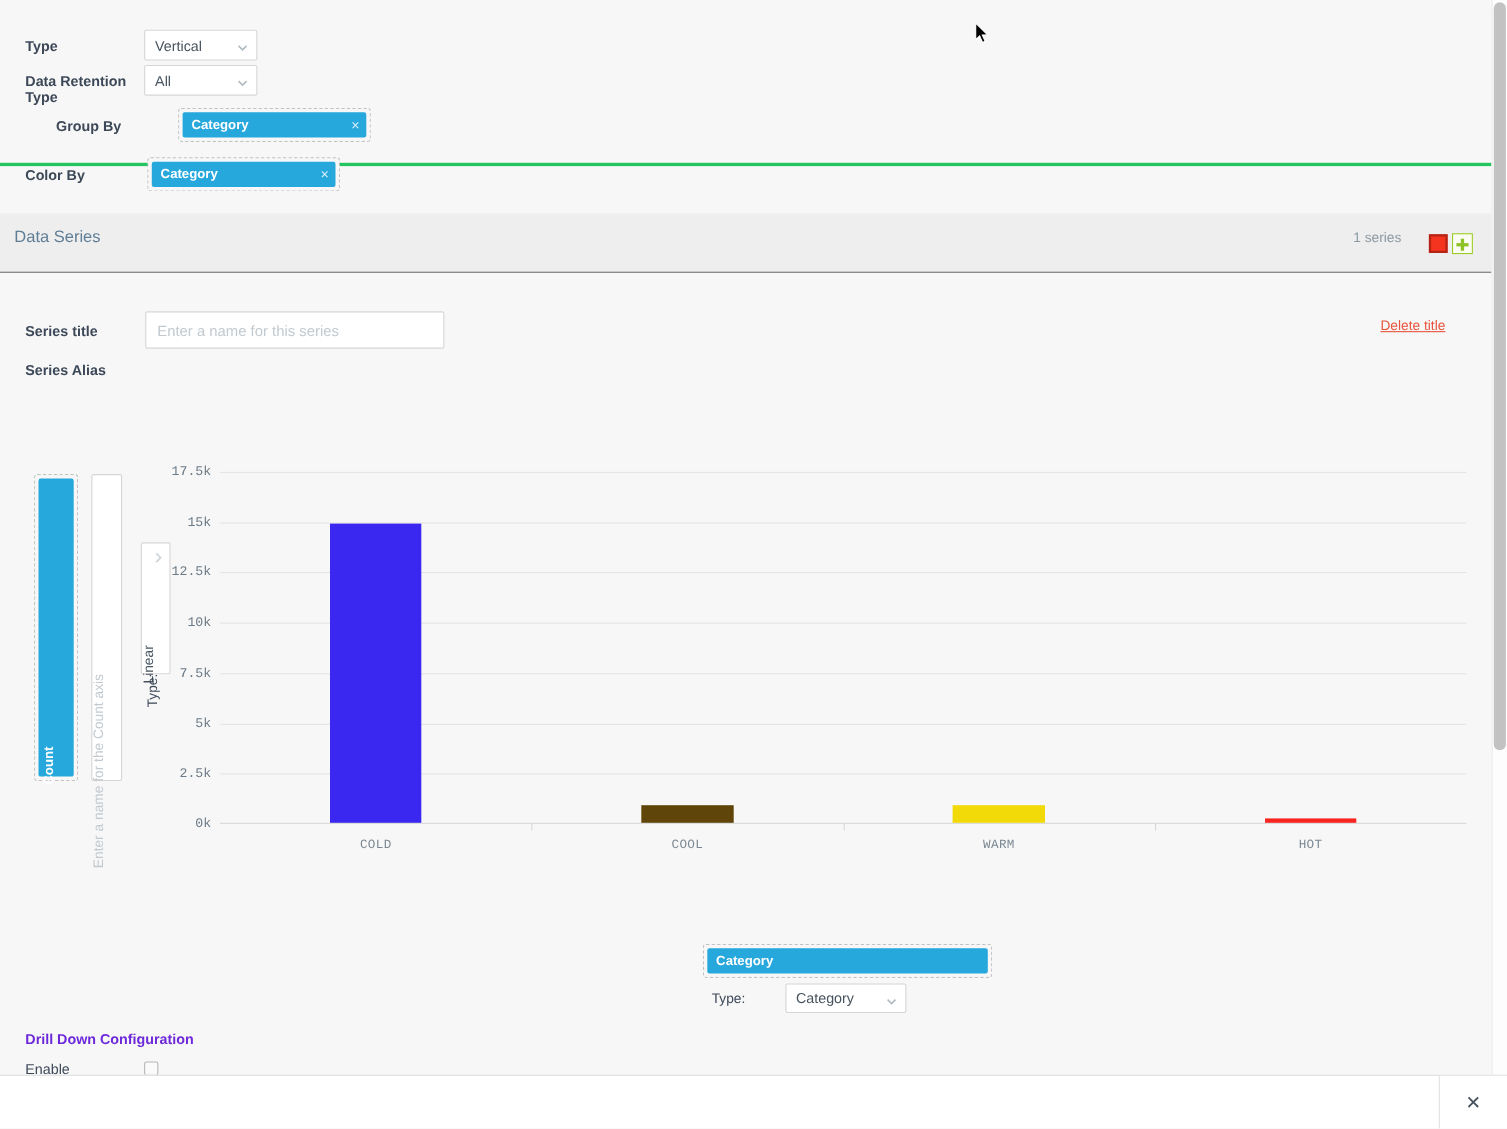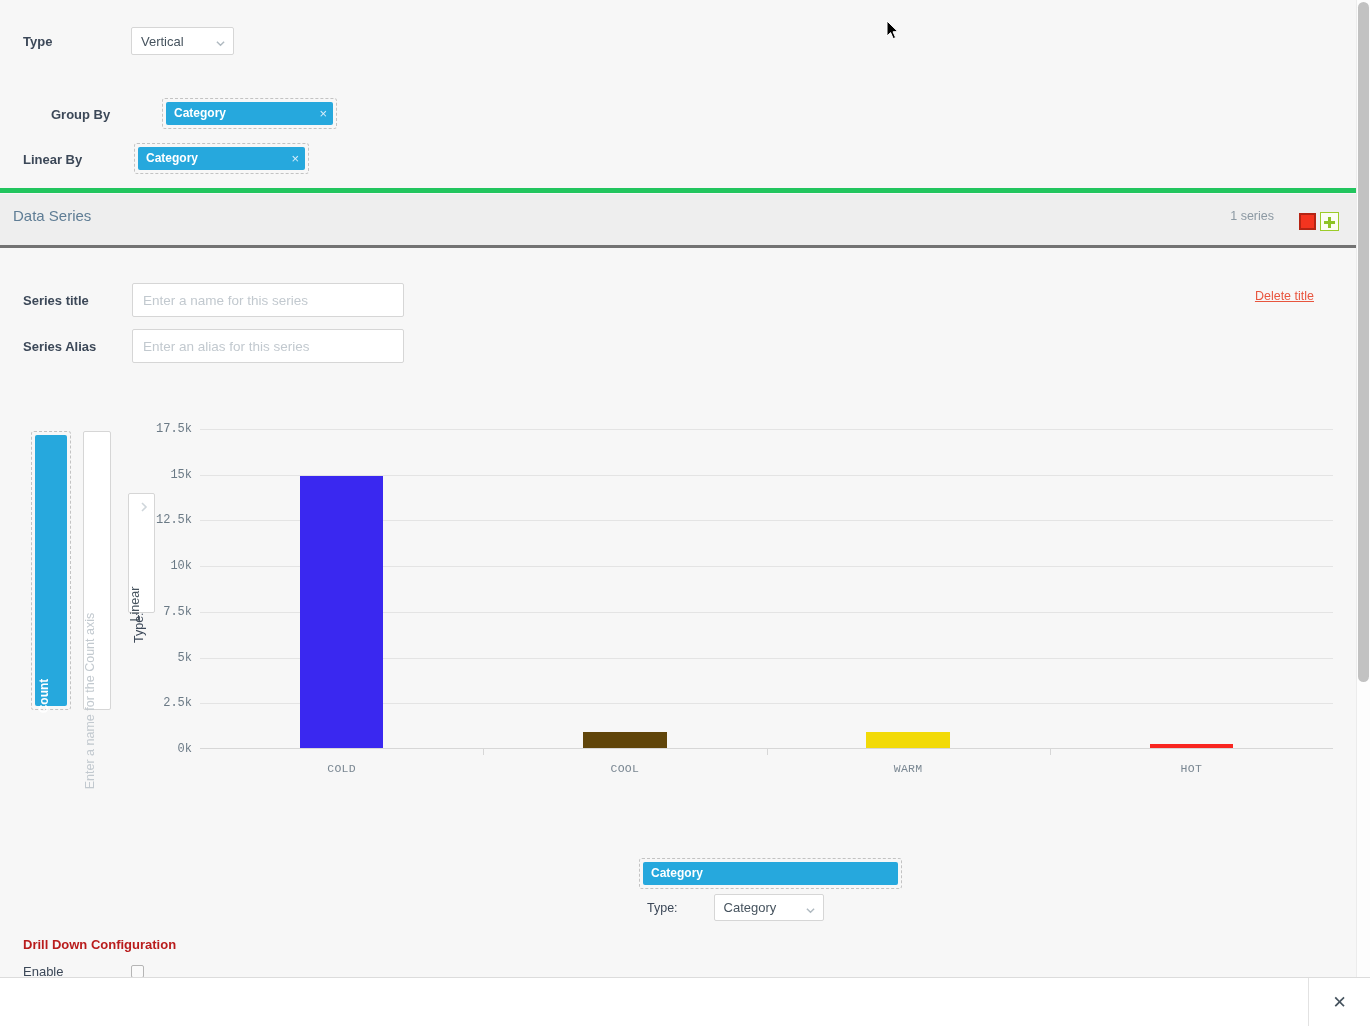--- a/index.html
+++ b/index.html
@@ -19,23 +19,23 @@
     width: 1370px;
     height: 1026px;
     background: #f7f7f7;
   }
 
   
   .config-area {
     position: absolute;
     left: 0; top: 0;
     width: 1356px;
-    height: 193px;
-    background: #f7f7f7;
-    border-bottom: 5px solid #22c55e;
+    height: 151px;
+    background: #f7f7f7;
+    border-bottom: 3px solid #22c55e;
   }
   .cfg-row { position: absolute; display: flex; align-items: flex-start; }
   .cfg-label {
     font-weight: bold;
     color: #3c4858;
     font-size: 13px;
     line-height: 15px;
   }
   .select-box {
     position: relative;
@@ -89,21 +89,21 @@
     cursor: pointer;
   }
 
   
   .series-header {
     position: absolute;
     left: 0; top: 194px;
     width: 1356px;
     height: 54px;
     background: #eeeeee;
-    border-bottom: 3px solid #737373;
+    border-bottom: 1px solid #737373;
   }
   .series-header .title {
     position: absolute;
     left: 13px; top: 13px;
     font-size: 15px;
     color: #5f7d95;
   }
   .series-header .count {
     position: absolute;
     right: 82px; top: 15px;
@@ -329,21 +329,21 @@
     gap: 36px;
   }
   .cat-type-row .lbl { font-size: 12.5px; color: #3c4858; }
 
   
   .drill-title {
     position: absolute;
     left: 23px; top: 937px;
     font-weight: bold;
     font-size: 13px;
-    color: #b91c1c;
+    color: #6d28d9;
   }
   .drill-enable-label {
     position: absolute;
     left: 23px; top: 964px;
     font-weight: normal;
     font-size: 13px;
     color: #3c4858;
   }
   .drill-checkbox {
     position: absolute;
@@ -414,33 +414,44 @@
       <div class="select-box" style="width:103px;">
         <span>Vertical</span>
         <span class="chev">
           <svg viewBox="0 0 10 10">
               <path d="M1 3 L5 7 L9 3" fill="none" stroke="#b0bac1" stroke-width="1.6"></path>
             </svg>
         </span>
       </div>
     </div>
 
+    <div class="cfg-row" style="left:23px; top:59px;">
+      <div class="cfg-label" style="width:108px; padding-top:7px;">Data Retention Type</div>
+      <div class="select-box" style="width:103px;">
+        <span>All</span>
+        <span class="chev">
+          <svg viewBox="0 0 10 10">
+              <path d="M1 3 L5 7 L9 3" fill="none" stroke="#b0bac1" stroke-width="1.6"></path>
+            </svg>
+        </span>
+      </div>
+    </div>
 
     <div class="cfg-row" style="left:23px; top:98px;">
       <div class="cfg-label" style="width:111px; padding-top:9px;margin-left:28px;">Group By</div>
       <div class="pill-wrap">
         <div class="pill">
           <span>Category</span>
           <span class="pill-x">×</span>
         </div>
       </div>
     </div>
 
     <div class="cfg-row" style="left:23px; top:143px;">
-      <div class="cfg-label" style="width:111px; padding-top:9px;">Linear By</div>
+      <div class="cfg-label" style="width:111px; padding-top:9px;">Color By</div>
       <div class="pill-wrap">
         <div class="pill">
           <span>Category</span>
           <span class="pill-x">×</span>
         </div>
       </div>
     </div>
   </div>
 
   <div class="series-header">
@@ -455,21 +466,20 @@
 
   <div class="series-body">
 
     <div class="field-row" style="left:23px; top:34px;">
       <div class="field-label" style="width:109px;">Series title</div>
       <input class="text-input" style="width: 272px;" placeholder="Enter a name for this series">
     </div>
 
     <div class="field-row" style="left:23px; top:80px;">
       <div class="field-label" style="width:109px;">Series Alias</div>
-      <input class="text-input" style="width: 272px;" placeholder="Enter an alias for this series">
     </div>
   </div>
 
   <div class="delete-series">Delete title</div>
 
   <div class="chart-block">
 
     <div class="count-pill-wrap">
       <div class="count-pill">
         <span>Count</span>

